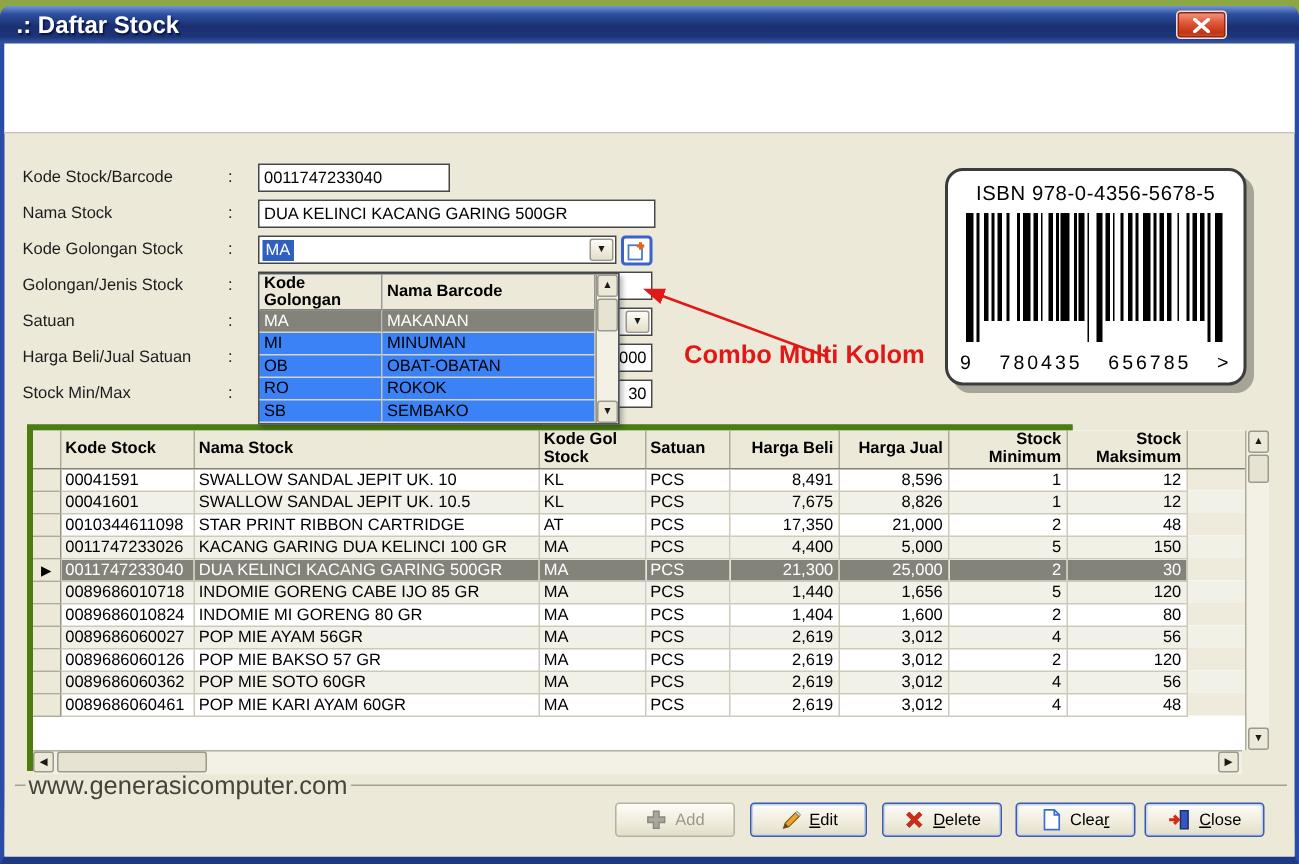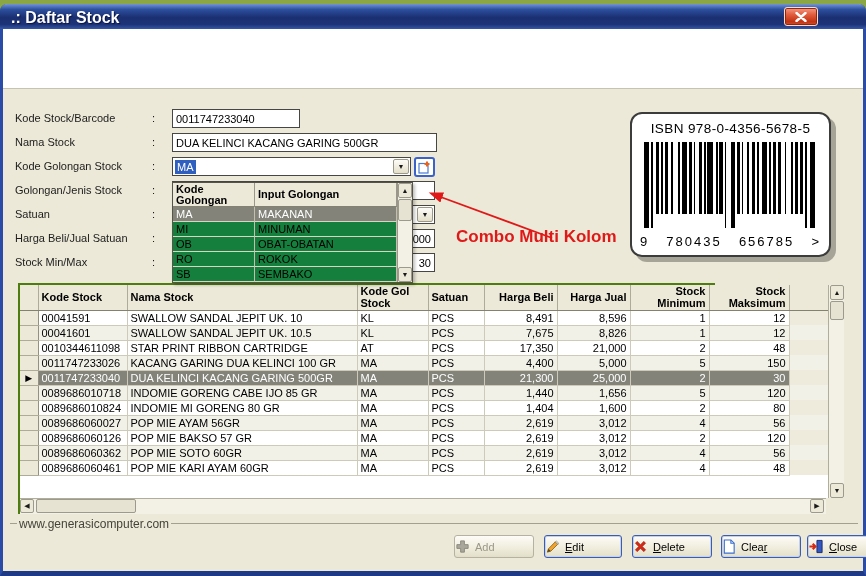--- a/index.html
+++ b/index.html
@@ -34,21 +34,21 @@
     font-family:"Liberation Sans",sans-serif; font-size:11px; padding:0 3px; color:#000; }
   .tinput.ralign { text-align:right; }
   .combo { position:absolute; height:19px; border:1px solid #464646; background:#fff; display:flex; align-items:center; }
   .combo .sel { background:#2f5fbf; color:#fff; padding:1px 2px; margin-left:2px; }
   .combo .arrow-btn { position:absolute; right:1px; top:1px; bottom:1px; width:16px; background:linear-gradient(180deg,#fdfcf7,#e3dfc9);
     border:1px solid #9b988a; border-radius:2px; display:flex; align-items:center; justify-content:center; font-size:7px; color:#1a1a1a; cursor:pointer;}
   .mini-btn { position:absolute; left:414px; top:157px; width:21px; height:20px; background:#fff;
     border:2px solid #3a62c8; border-radius:3px; display:flex; align-items:center; justify-content:center; cursor:pointer; z-index:12;}
 
   
-  .dropdown { position:absolute; left:172px; top:182px; width:241px; height:101px; background:#15803d;
+  .dropdown { position:absolute; left:172px; top:182px; width:241px; height:101px; background:#3b82f6;
     border:1px solid #55534a; z-index:30; display:grid; grid-template-columns:82px 142px 15px; grid-auto-rows:15px;
     grid-template-rows:24px 15px 15px 15px 15px 15px; box-shadow:2px 2px 3px rgba(0,0,0,.25); }
   .dd-h { background:#ece9d8; font-weight:bold; padding:0 3px; line-height:11px; display:flex; align-items:center;
     border-right:1px solid #9a978a; border-bottom:1px solid #83816f; white-space:pre-line; }
   .dd-c { padding:0 3px; line-height:14px; border-right:1px solid #c2bfae; border-bottom:1px solid #d8d5c5; overflow:hidden; white-space:nowrap; cursor:pointer;}
   .dd-row-sel { background:#83837a; color:#fff; }
   .dd-scroll { grid-column:3; grid-row:1 / span 6; position:relative; background:#f3f1e5; border-left:1px solid #9a978a; }
   .sb-btn { position:absolute; left:0; width:14px; height:15px; background:#ece9d8; border:1px solid #9c9a8c; border-radius:2px;
     display:flex; align-items:center; justify-content:center; font-size:7px; color:#1a1a1a; cursor:pointer; }
   .sb-thumb { position:absolute; left:0; width:14px; background:#e6e3d2; border:1px solid #9c9a8c; border-radius:2px; cursor:pointer;}
@@ -59,21 +59,21 @@
 
   
   .bc-panel { position:absolute; left:630px; top:112px; width:201px; height:145px; background:#fff;
     border:2px solid #3c3c3c; border-radius:12px; box-shadow:5px 5px 0 rgba(110,108,96,.55); z-index:8; }
   .bc-isbn { position:absolute; top:7px; left:0; width:100%; text-align:center; font-size:13.5px; color:#000; letter-spacing:.4px; }
   .bc-bars { position:absolute; left:12px; right:12px; top:28px; height:86px; display:flex; align-items:flex-start; }
   .bc-bars .b { background:#000; }
   .bc-digits { position:absolute; left:8px; right:8px; bottom:6px; display:flex; justify-content:space-between; font-size:13px; color:#000; }
 
   
-  .table-box { position:absolute; left:18px; top:283px; width:697px; height:231px; border:2px solid #4d7c0f; background:#15803d; z-index:10;}
+  .table-box { position:absolute; left:18px; top:283px; width:697px; height:231px; border:4px solid #4d7c0f; background:#15803d; z-index:10;}
   .grid-clip { position:absolute; left:0; top:0; width:808px; height:213px; overflow:hidden; background:#fff; }
   table.grid { table-layout:fixed; border-collapse:collapse; width:808px; }
   .grid th { height:25px; background:#ece9d8; font-weight:bold; font-size:11px; line-height:12px; padding:0 3px;
     border-right:1px solid #aeab9a; border-bottom:1px solid #83816f; white-space:pre-line; vertical-align:middle; }
   .grid td { height:14px; font-size:11px; line-height:14px; padding:0 3px; border-right:1px solid #cdcaba;
     border-bottom:1px solid #cdcaba; overflow:hidden; white-space:nowrap; }
   .grid td.sel-cell { background:#ece9d8; border-right:1px solid #94927f; border-bottom:1px solid #aeab99; text-align:center; padding:0; font-size:9px;}
   .grid tr.stripe td { background:#f2f1e8; }
   .grid tr.stripe td.sel-cell, .grid tr td.sel-cell { background:#ece9d8; }
   .grid td.empty-col { background:#eeebdd; border-bottom:none; }
@@ -82,25 +82,25 @@
   .grid tr.row-sel td.empty-col { background:#eeebdd; }
   .grid .ra { text-align:right; }
   .vscroll { position:absolute; left:808px; top:0; width:16px; height:213px; background:#f3f1e5; border-left:1px solid #b0ad9c;}
   .hscroll { position:absolute; left:0; top:213px; width:806px; height:16px; background:#f3f1e5; border-top:1px solid #b0ad9c; }
 
   
   .footer-line { position:absolute; left:10px; top:517px; width:848px; height:13px; display:flex; align-items:center; z-index:3;}
   .footer-line .seg { height:0; border-top:1px solid #a3a090; }
   .footer-line .seg.short { width:7px; }
   .footer-line .seg.long { flex:1; }
-  .footer-line .site { padding:0 2px; color:#45443a; font-size:12px; }
+  .footer-line .site { padding:0 2px; color:#45443a; font-size:17px; }
 
   .btn { position:absolute; top:535px; height:23px; background:linear-gradient(180deg,#fdfcf7,#efecdc 60%,#e2dec8);
     border:1px solid #3c5cac; border-radius:3px; box-shadow:0 0 0 1px #c3d1ee inset;
-    display:flex; align-items:center; justify-content:flex-start; gap:5px; font-size:11px; color:#000; cursor:pointer;margin-left:44px; }
+    display:flex; align-items:center; justify-content:center; gap:5px; font-size:11px; color:#000; cursor:pointer; }
   .btn.disabled { border:1px solid #b5b2a2; box-shadow:none; color:#9b9889; cursor:default; }
   .btn svg { flex:0 0 auto; }
 </style>
 </head>
 <body>
 
 <div class="screen">
   <div class="window-frame"></div>
 
   <div class="titlebar">
@@ -153,21 +153,21 @@
   <div class="combo" style="left:172px;top:205px;width:263px">
     <span class="sel" style="background:none"></span>
     <span class="arrow-btn">▼</span>
   </div>
   <input class="tinput ralign" style="left: 172px; top: 229px; width: 263px;" value="25,000">
   <input class="tinput ralign" style="left: 172px; top: 253px; width: 263px;" value="30">
 
   <div class="dropdown">
     <div class="dd-h">Kode
 Golongan</div>
-    <div class="dd-h">Input Golongan</div>
+    <div class="dd-h">Nama Barcode</div>
     <div class="dd-scroll">
       <div class="sb-btn" style="top:0">▲</div>
       <div class="sb-thumb" style="top:16px;height:22px"></div>
       <div class="sb-btn" style="bottom:0">▼</div>
     </div>
 
   <div class="dd-c dd-row-sel" style="grid-area: 2 / 1;">MA</div>
       <div class="dd-c dd-row-sel" style="grid-area: 2 / 2;">MAKANAN</div>
       <div class="dd-c" style="grid-area: 3 / 1;">MI</div>
       <div class="dd-c" style="grid-area: 3 / 2;">MINUMAN</div>

